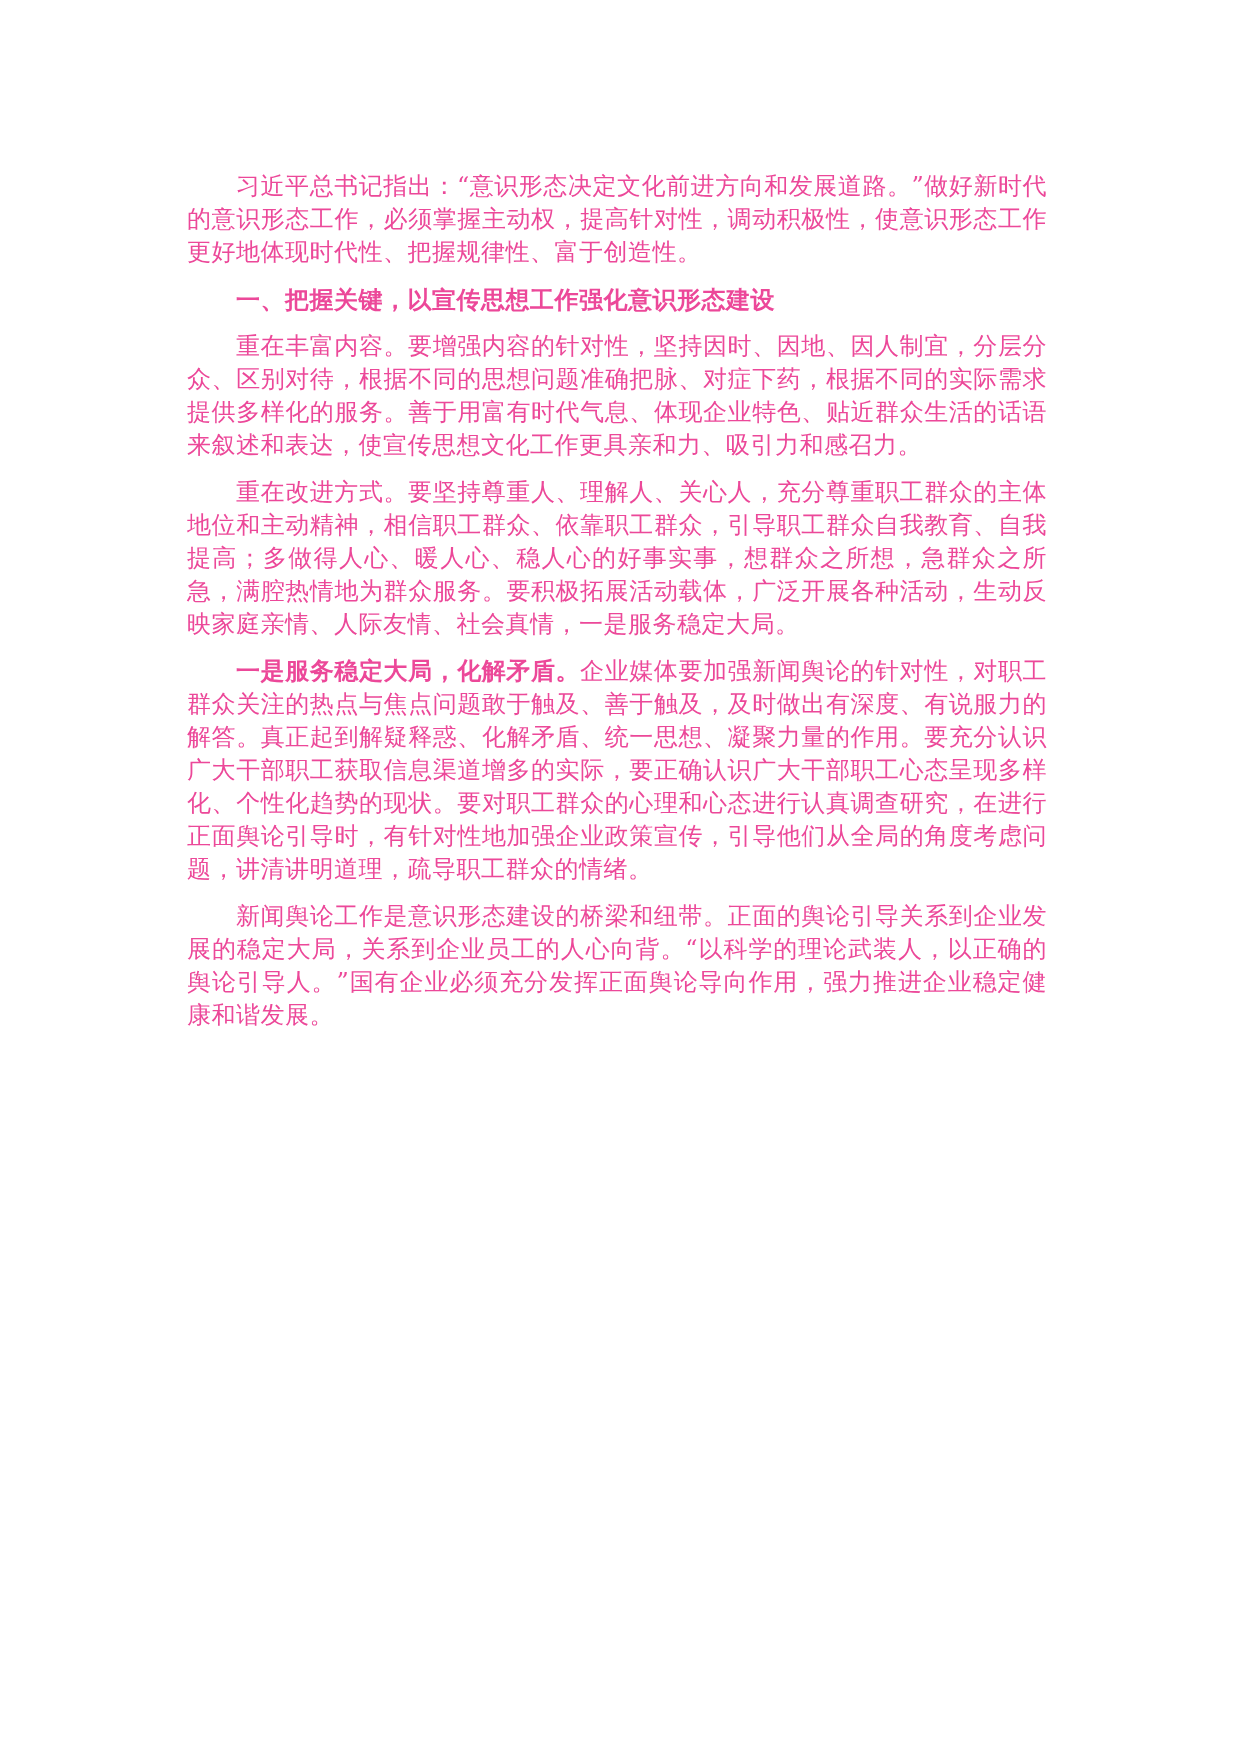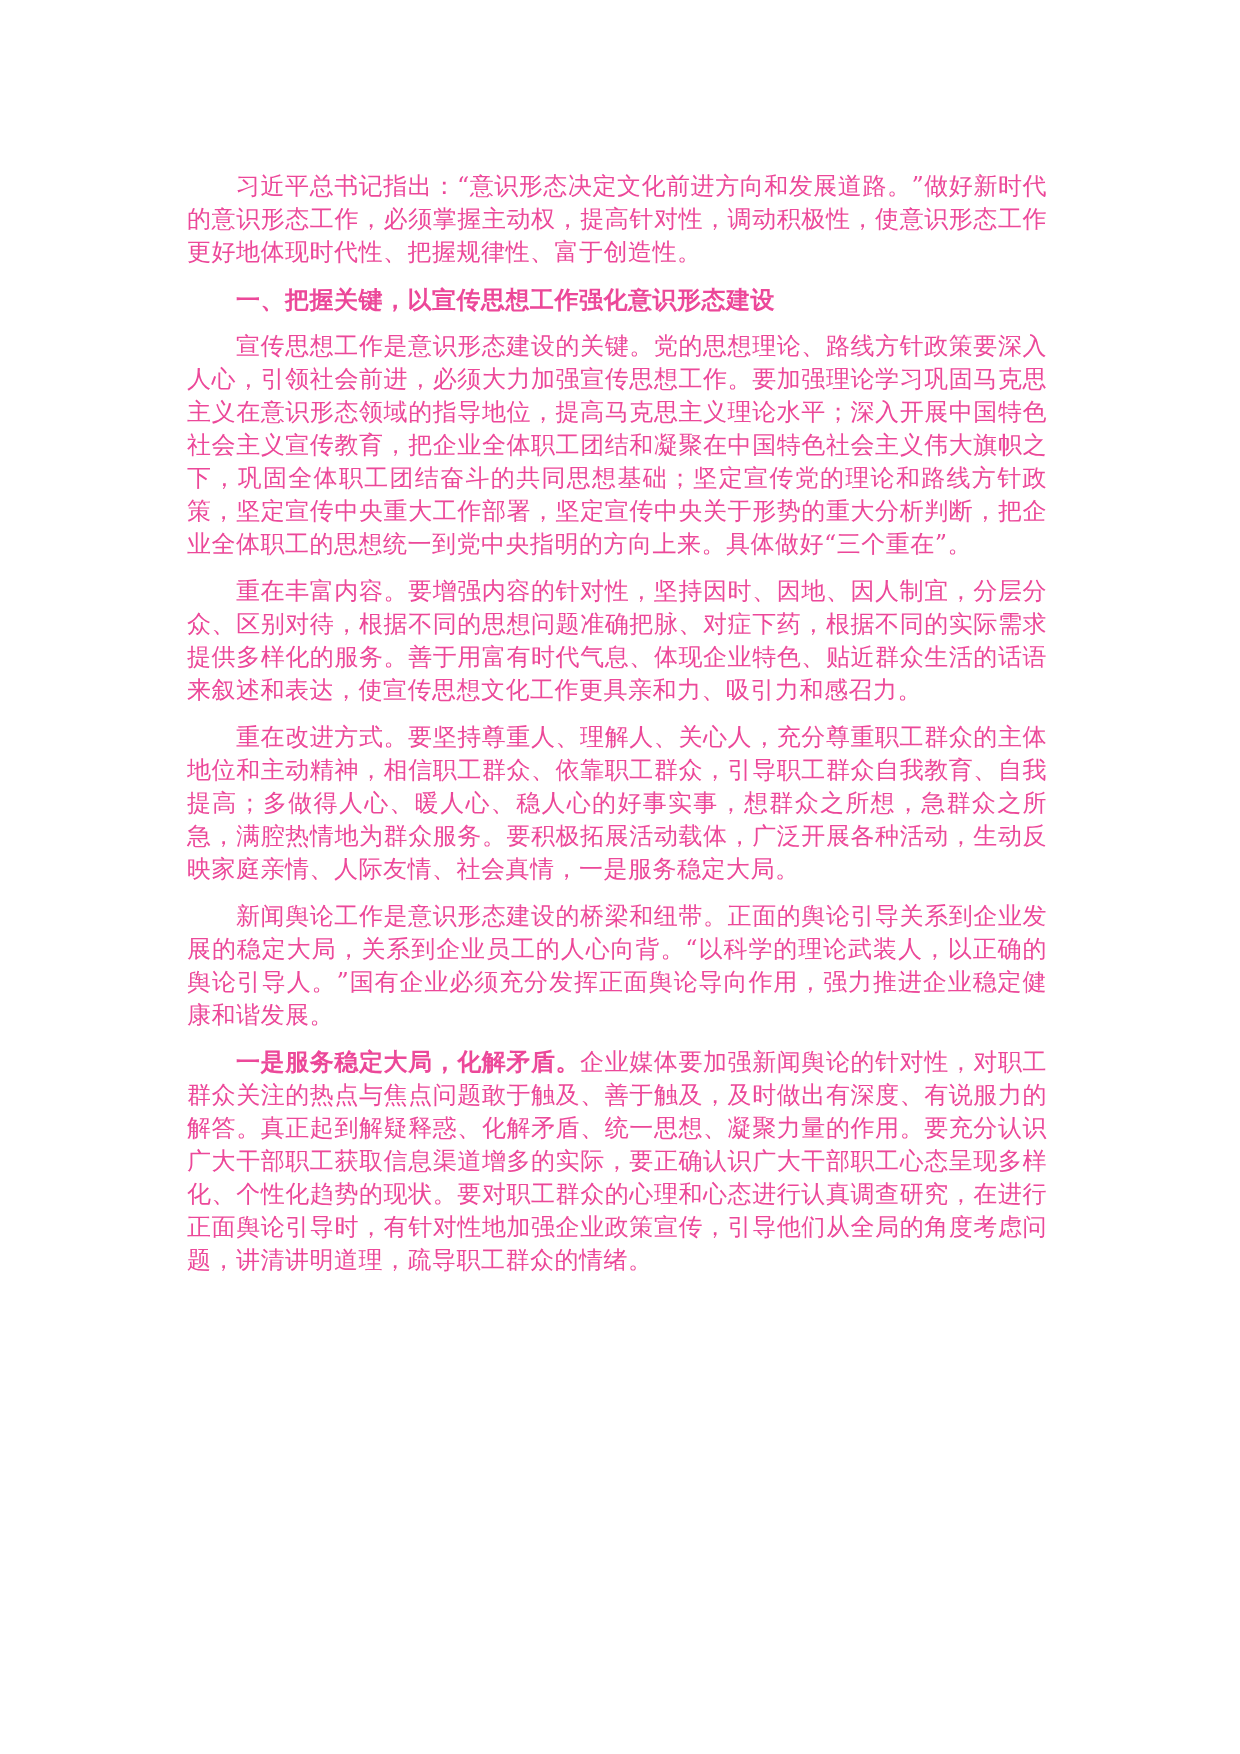--- a/index.html
+++ b/index.html
@@ -13,18 +13,17 @@
   .p { margin:0 0 14px 0; text-indent:49px; text-align:justify; }
   .h { margin:0 0 14px 0; text-indent:49px; font-weight:bold; font-family:Liberation Sans, sans-serif; }
   .lead { font-weight:bold; font-family:"DejaVu Sans","Liberation Sans",sans-serif; }
 </style>
 </head>
 <body>
 
 <div class="page">
   <p class="p">习近平总书记指出：“意识形态决定文化前进方向和发展道路。”做好新时代的意识形态工作，必须掌握主动权，提高针对性，调动积极性，使意识形态工作更好地体现时代性、把握规律性、富于创造性。</p>
   <p class="h">一、把握关键，以宣传思想工作强化意识形态建设</p>
-  <p class="p">宣传思想工作是意识形态建设的关键。党的思想理论、路线方针政策要深入人心，引领社会前进，必须大力加强宣传思想工作。要加强理论学习巩固马克思主义在意识形态领域的指导地位，提高马克思主义理论水平；深入开展中国特色社会主义宣传教育，把企业全体职工团结和凝聚在中国特色社会主义伟大旗帜之下，巩固全体职工团结奋斗的共同思想基础；坚定宣传党的理论和路线方针政策，坚定宣传中央重大工作部署，坚定宣传中央关于形势的重大分析判断，把企业全体职工的思想统一到党中央指明的方向上来。具体做好“三个重在”。</p>
   <p class="p">重在丰富内容。要增强内容的针对性，坚持因时、因地、因人制宜，分层分众、区别对待，根据不同的思想问题准确把脉、对症下药，根据不同的实际需求提供多样化的服务。善于用富有时代气息、体现企业特色、贴近群众生活的话语来叙述和表达，使宣传思想文化工作更具亲和力、吸引力和感召力。</p>
   <p class="p">重在改进方式。要坚持尊重人、理解人、关心人，充分尊重职工群众的主体地位和主动精神，相信职工群众、依靠职工群众，引导职工群众自我教育、自我提高；多做得人心、暖人心、稳人心的好事实事，想群众之所想，急群众之所急，满腔热情地为群众服务。要积极拓展活动载体，广泛开展各种活动，生动反映家庭亲情、人际友情、社会真情，一是服务稳定大局。</p>
+  <p class="p"><span class="lead">一是服务稳定大局，化解矛盾。</span><span>企业媒体要加强新闻舆论的针对性，对职工群众关注的热点与焦点问题敢于触及、善于触及，及时做出有深度、有说服力的解答。真正起到解疑释惑、化解矛盾、统一思想、凝聚力量的作用。要充分认识广大干部职工获取信息渠道增多的实际，要正确认识广大干部职工心态呈现多样化、个性化趋势的现状。要对职工群众的心理和心态进行认真调查研究，在进行正面舆论引导时，有针对性地加强企业政策宣传，引导他们从全局的角度考虑问题，讲清讲明道理，疏导职工群众的情绪。</span></p>
   <p class="p">新闻舆论工作是意识形态建设的桥梁和纽带。正面的舆论引导关系到企业发展的稳定大局，关系到企业员工的人心向背。“以科学的理论武装人，以正确的舆论引导人。”国有企业必须充分发挥正面舆论导向作用，强力推进企业稳定健康和谐发展。</p>
-  <p class="p"><span class="lead">一是服务稳定大局，化解矛盾。</span><span>企业媒体要加强新闻舆论的针对性，对职工群众关注的热点与焦点问题敢于触及、善于触及，及时做出有深度、有说服力的解答。真正起到解疑释惑、化解矛盾、统一思想、凝聚力量的作用。要充分认识广大干部职工获取信息渠道增多的实际，要正确认识广大干部职工心态呈现多样化、个性化趋势的现状。要对职工群众的心理和心态进行认真调查研究，在进行正面舆论引导时，有针对性地加强企业政策宣传，引导他们从全局的角度考虑问题，讲清讲明道理，疏导职工群众的情绪。</span></p>
 </div>
 
 </body></html>

